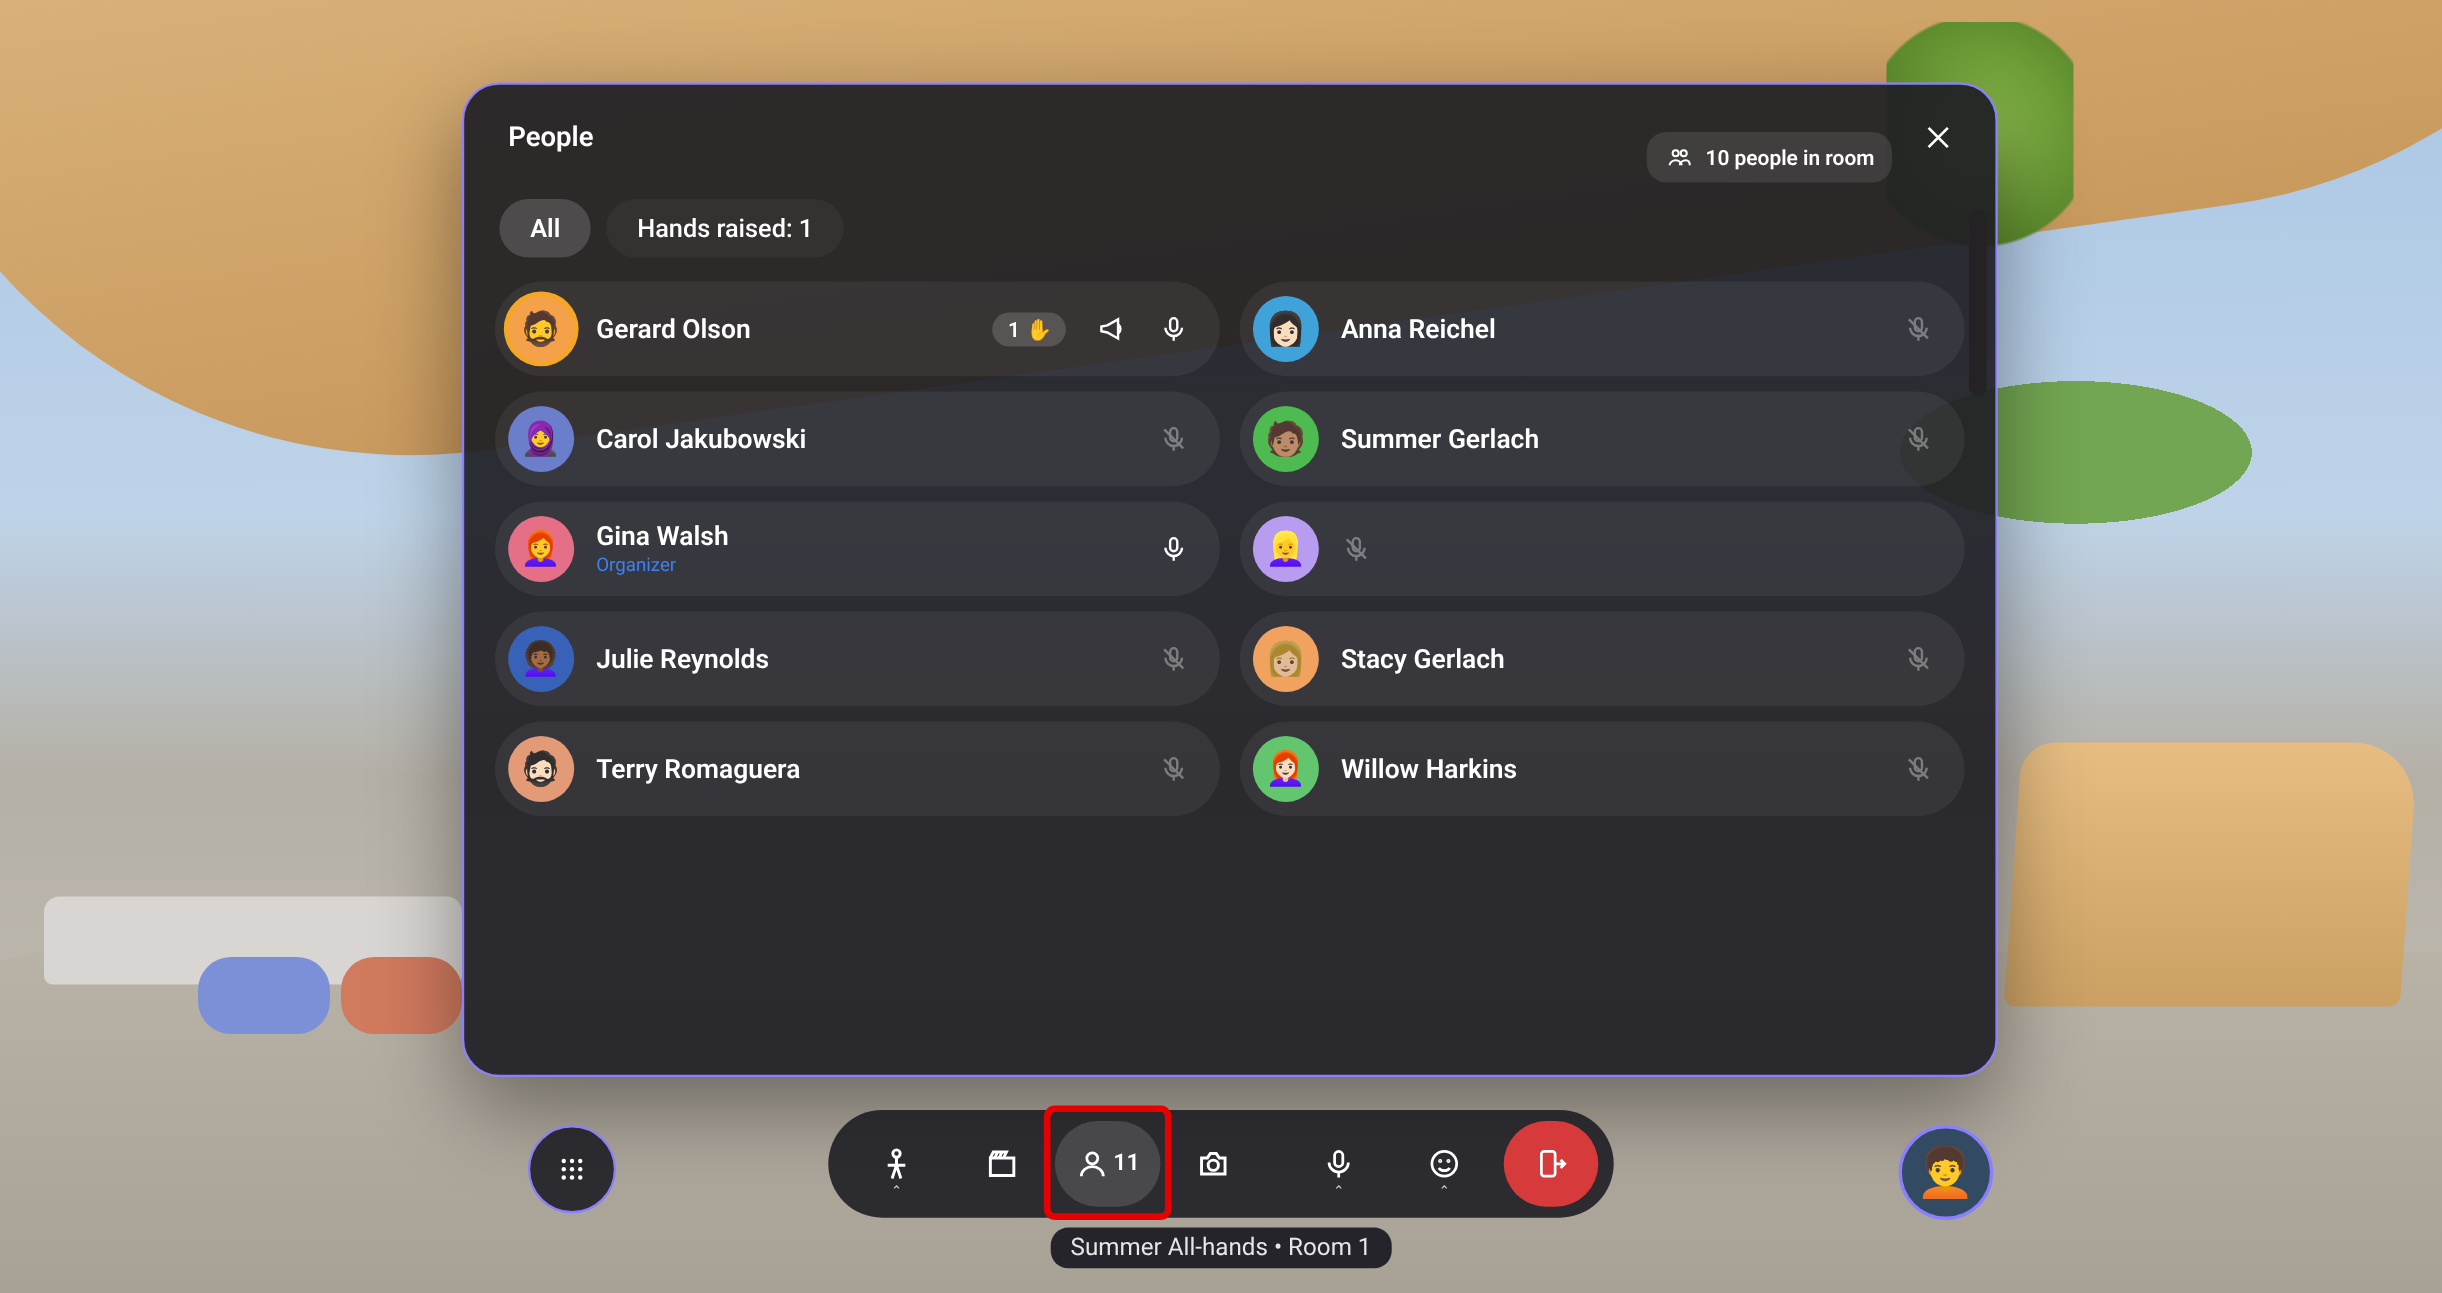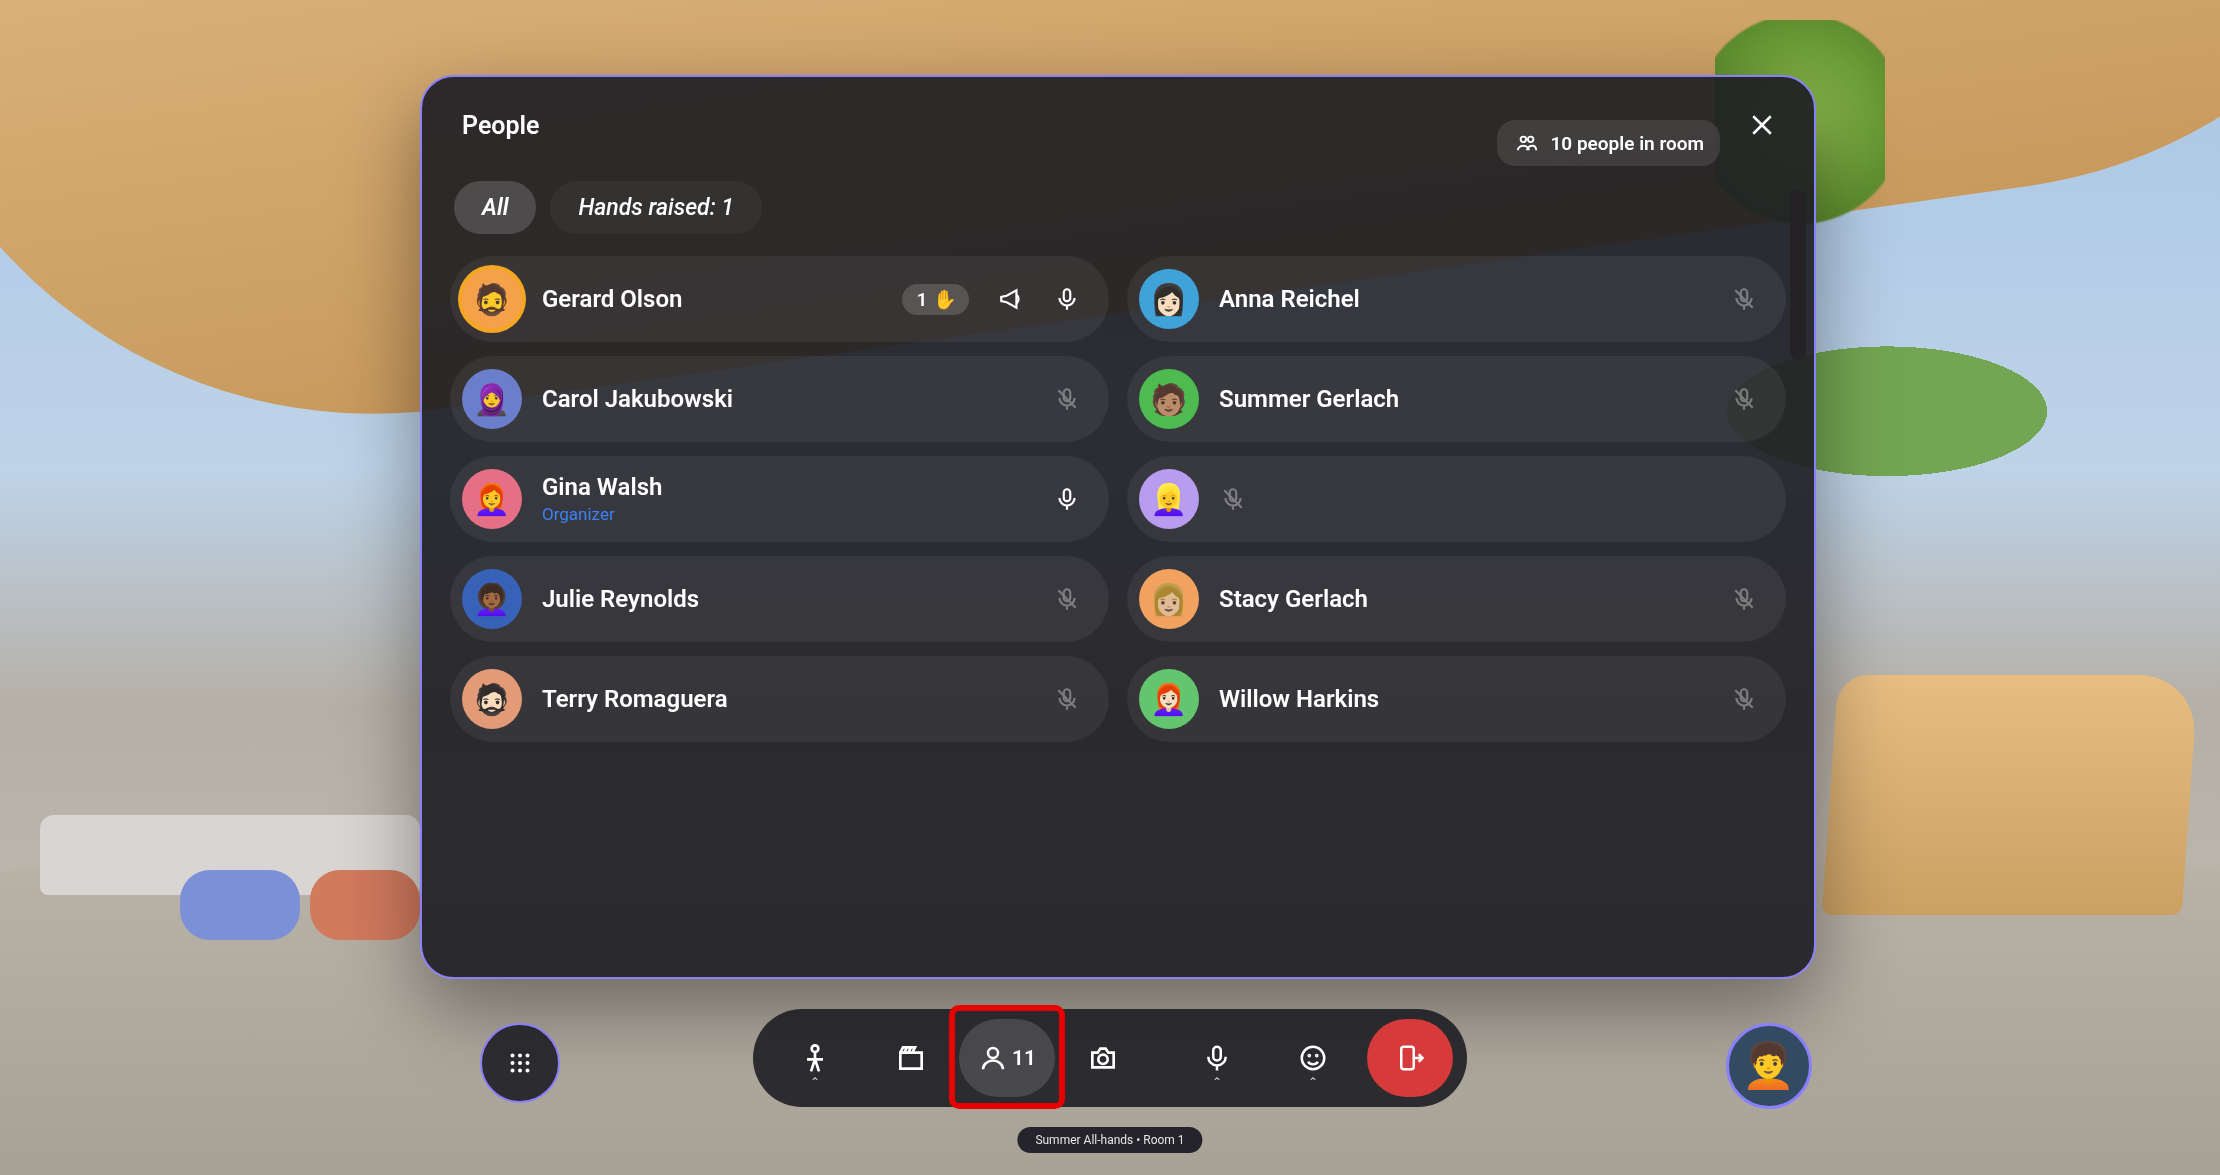--- a/index.html
+++ b/index.html
@@ -33,21 +33,21 @@
     color:#fff;
     box-shadow:0 30px 80px rgba(0,0,0,.4);
     padding:0 28px;
   }
   .panel-header { display:flex; align-items:center; justify-content:space-between; height:80px; padding:0 6px 0 12px; margin-top:8px;}
   .panel-title { font-size:25px; font-weight:600; }
   .hdr-right { display:flex; align-items:center; gap:24px; }
   .room-chip { display:flex; align-items:center; gap:9px; background:rgba(255,255,255,.10); padding:9px 16px; border-radius:18px; font-size:19px; font-weight:600;margin-top:36px;}
   .close-btn { width:36px; height:36px; display:flex; align-items:center; justify-content:center; cursor:pointer; }
 
-  .tabs { display:flex; gap:14px; margin:16px 0 22px 4px;font-style:italic; }
+  .tabs { display:flex; gap:14px; margin:16px 0 22px 4px; }
   .tab { padding:13px 28px; border-radius:30px; font-size:23px; font-weight:500; background:rgba(255,255,255,.04); cursor:pointer; }
   .tab.active { background:rgba(255,255,255,.16); font-weight:600;}
   .roster { display:grid; grid-template-columns:1fr 1fr; gap:14px 18px; margin-top:4px;}
   .row {
     display:flex; align-items:center; gap:20px;
     background:rgba(255,255,255,.06);
     border-radius:46px;
     padding:10px 28px 10px 12px;
     height:86px;
   }
@@ -83,21 +83,21 @@
   .dock-btn.leave { background:#d63a3a; width:86px; height:78px; margin-left:6px;}
   .count { font-size:21px; font-weight:600; margin-left:4px;}
   .caret { position:absolute; bottom:8px; left:50%; transform:translateX(-50%); font-size:12px; color:#ccc;}
   .highlight-box {
     position:absolute; border:6px solid #e60000; border-radius:10px;
     width:116px; height:104px; pointer-events:none;
   }
   .me-avatar { position:absolute; bottom:66px; right:408px; width:86px; height:86px; border-radius:50%; border:3px solid #8a80ff; overflow:hidden; background:#334a63; display:flex; align-items:center; justify-content:center; font-size:44px;}
   .tooltip {
     position:absolute; bottom:22px; left:50%; transform:translateX(-50%);
-    background:rgba(30,30,36,.95); color:#e6e6e6; font-size:12px;
+    background:rgba(30,30,36,.95); color:#e6e6e6; font-size:22px;
     padding:6px 18px; border-radius:16px;
   }
 
   
   svg { stroke:#fff; stroke-width:2; fill:none; }
 </style>
 </head>
 <body>
 
 <div class="bg"></div>

